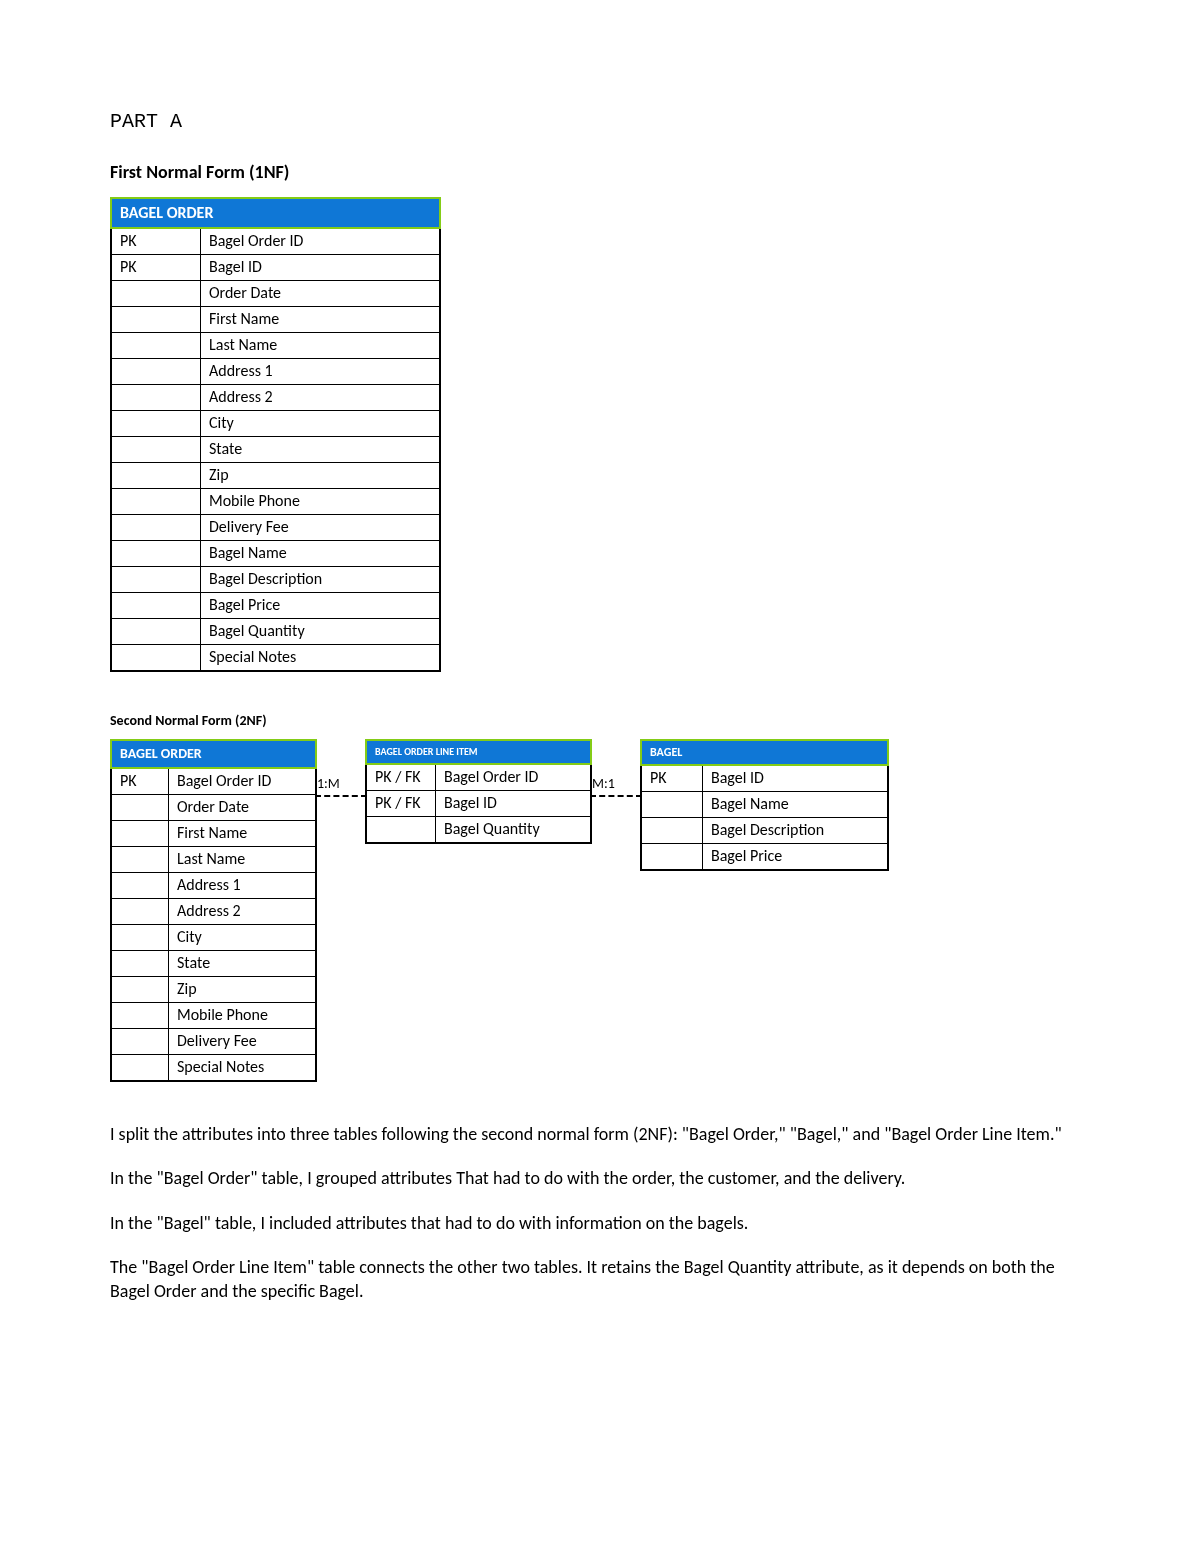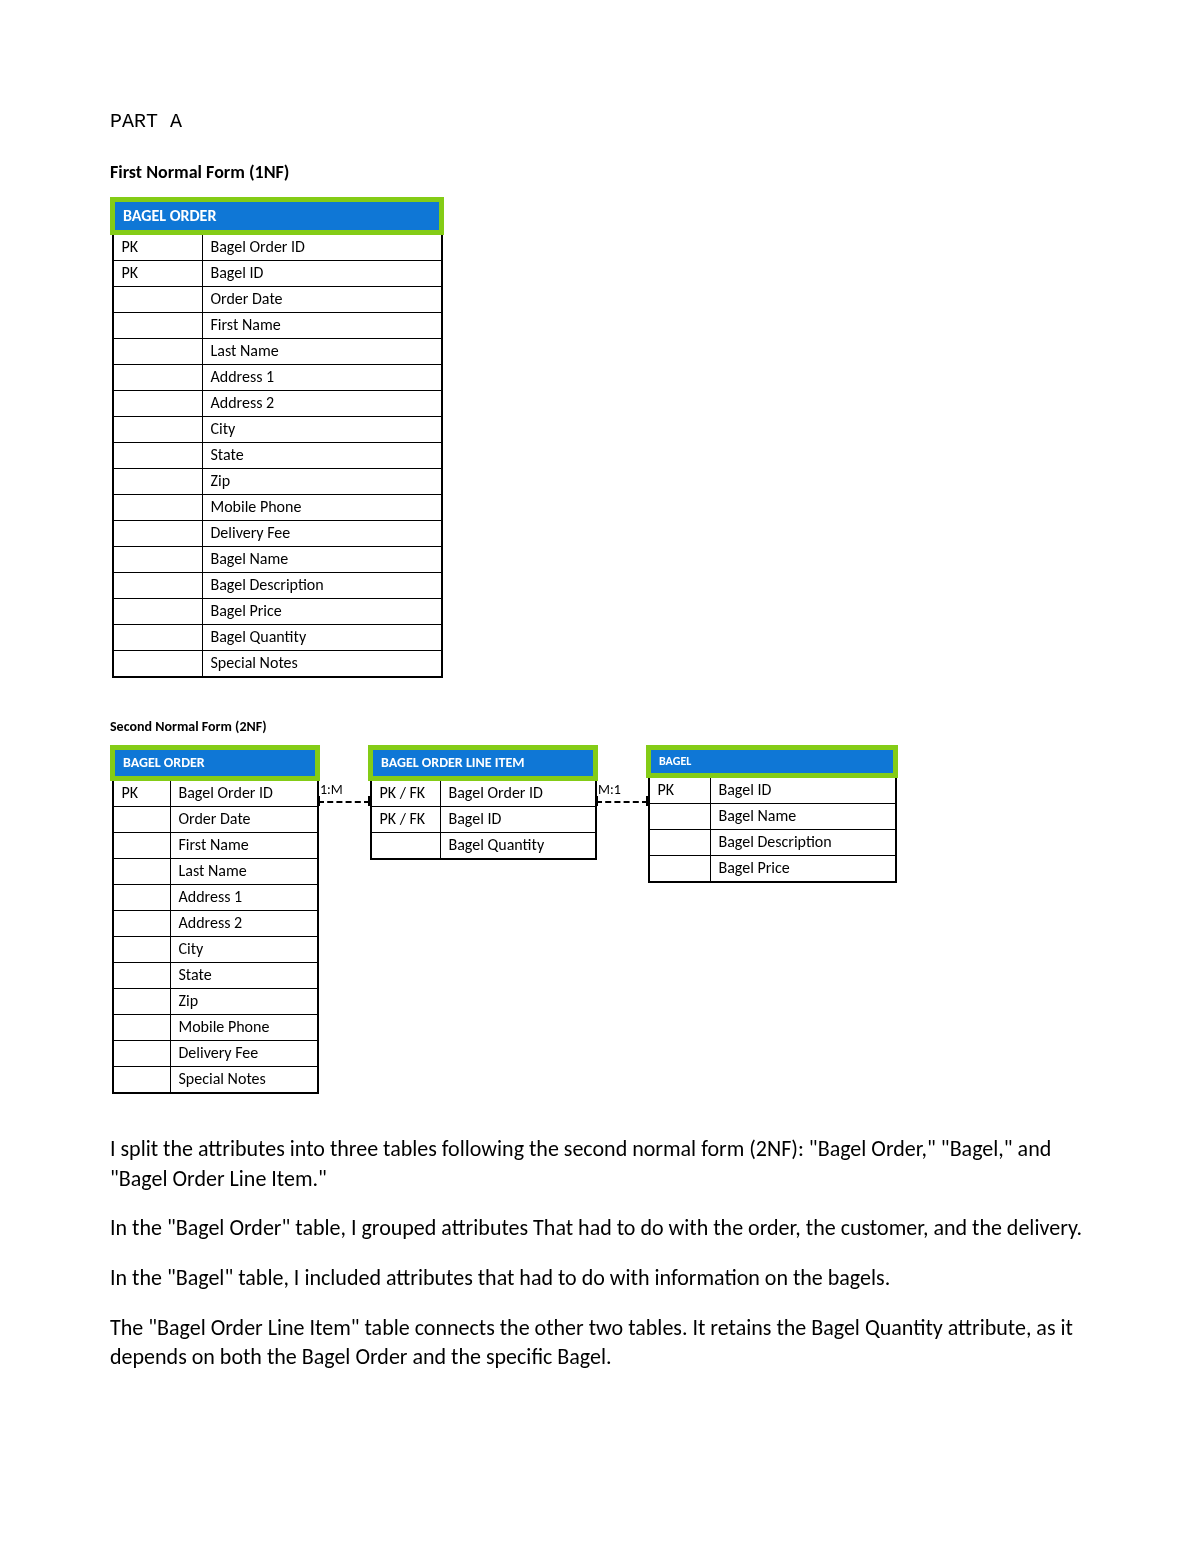--- a/index.html
+++ b/index.html
@@ -33,21 +33,21 @@
   table.entity {
     border-collapse: collapse;
     border: 2px solid #000;
   }
   table.entity th.header {
     background: #0f77d6;
     color: #fff;
     text-align: left;
     font-weight: bold;
     padding: 4px 8px 5px 8px;
-    border: 5px solid #84cc16;
+    border: 2px solid #84cc16;
     font-size: 16px;
   }
   table.entity td {
     border: 1px solid #000;
     padding: 2px 8px 4px 8px;
     font-size: 16px;
     background: #fff;
     vertical-align: top;
   }
   .t1 td.key { width: 72px; }
@@ -97,21 +97,21 @@
     top: 51px;
     width: 0;
     height: 10px;
     border-left: 2px solid #000;
   }
   .rel-gap .tick-l { left: -2px; }
   .rel-gap .tick-r { right: -2px; }
 
   .body-text {
     margin-top: 40px;
-    font-size: 22px;
+    font-size: 18px;
     line-height: 1.35;
     max-width: 980px;
   }
   .body-text p { margin: 0 0 20px 0; }
 </style>
 </head>
 <body>
 
 <div class="page">
 
@@ -262,21 +262,21 @@
     <div class="rel-gap">
       <div class="lbl">1:M</div>
       <div class="line"></div>
       <div class="tick-l"></div>
       <div class="tick-r"></div>
     </div>
 
     <table class="entity t3 small-row">
       <thead>
         <tr>
-            <th class="header" colspan="2" style="font-size:14px;">BAGEL ORDER LINE ITEM</th>
+            <th class="header" colspan="2" style="font-size:10px;">BAGEL ORDER LINE ITEM</th>
           </tr>
       </thead>
       <tbody>
         <tr>
             <td class="key">PK / FK</td>
             <td class="attr">Bagel Order ID</td>
           </tr>
         <tr>
             <td class="key">PK / FK</td>
             <td class="attr">Bagel ID</td>

